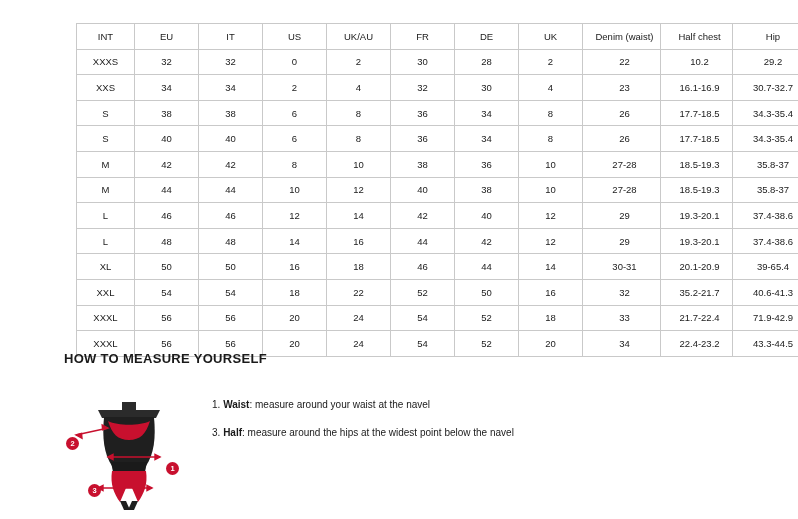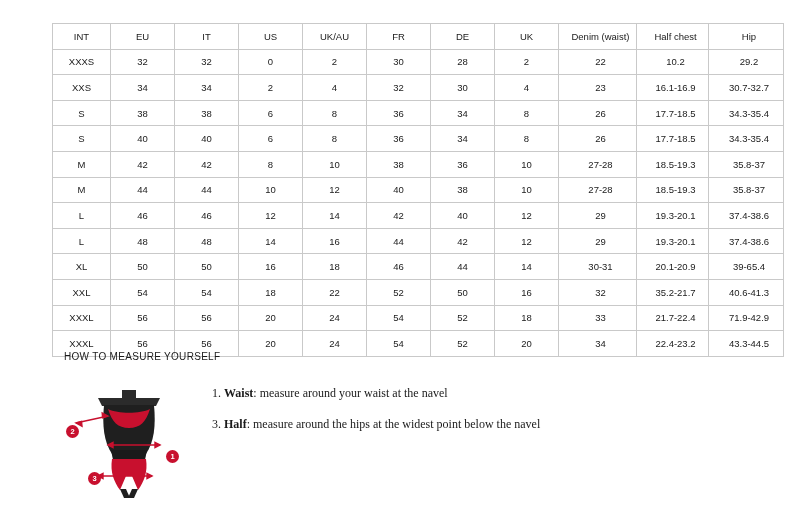--- a/index.html
+++ b/index.html
@@ -17,21 +17,21 @@
   }
   .page {
     position: relative;
     width: 798px;
     height: 519px;
     box-sizing: border-box;
   }
   
   .table-wrap {
     position: absolute;
-    left: 52px;
+    left: 76px;
     top: 23px;
     width: 671px;
   }
   table.size-table {
     border-collapse: collapse;
     width: 100%;
     table-layout: fixed;
   }
   table.size-table th,
   table.size-table td {
@@ -68,25 +68,25 @@
   col.c-hip   { width: 75px; }
 
   
   .measure {
     position: absolute;
     left: 64px;
     top: 351px;
     width: 680px;
   }
   .measure-title {
-    font-size: 10px;
-    font-weight: normal;
+    font-size: 13px;
+    font-weight: bold;
     letter-spacing: 0.3px;
     color: #1a1a1a;
-    margin-bottom: 14px;
+    margin-bottom: 22px;
   }
   .measure-body {
     position: relative;
     display: flex;
     align-items: flex-start;
   }
   .figure-box {
     position: relative;
     width: 130px;
     height: 130px;
@@ -95,26 +95,25 @@
   .figure-box svg {
     position: absolute;
     left: 0;
     top: 0;
   }
   .steps {
     margin-left: 18px;
     padding-top: 10px;
   }
   .step {
-    font-size: 12px;
+    font-size: 10px;
     color: #1a1a1a;
     line-height: 1.3;
     margin-bottom: 15px;
     white-space: nowrap;
-    font-family: Liberation Serif, serif;
   }
   .step b {
     font-weight: bold;
   }
   .step .num {
     font-weight: normal;
   }
   .bullet {
     position: absolute;
     width: 13px;

